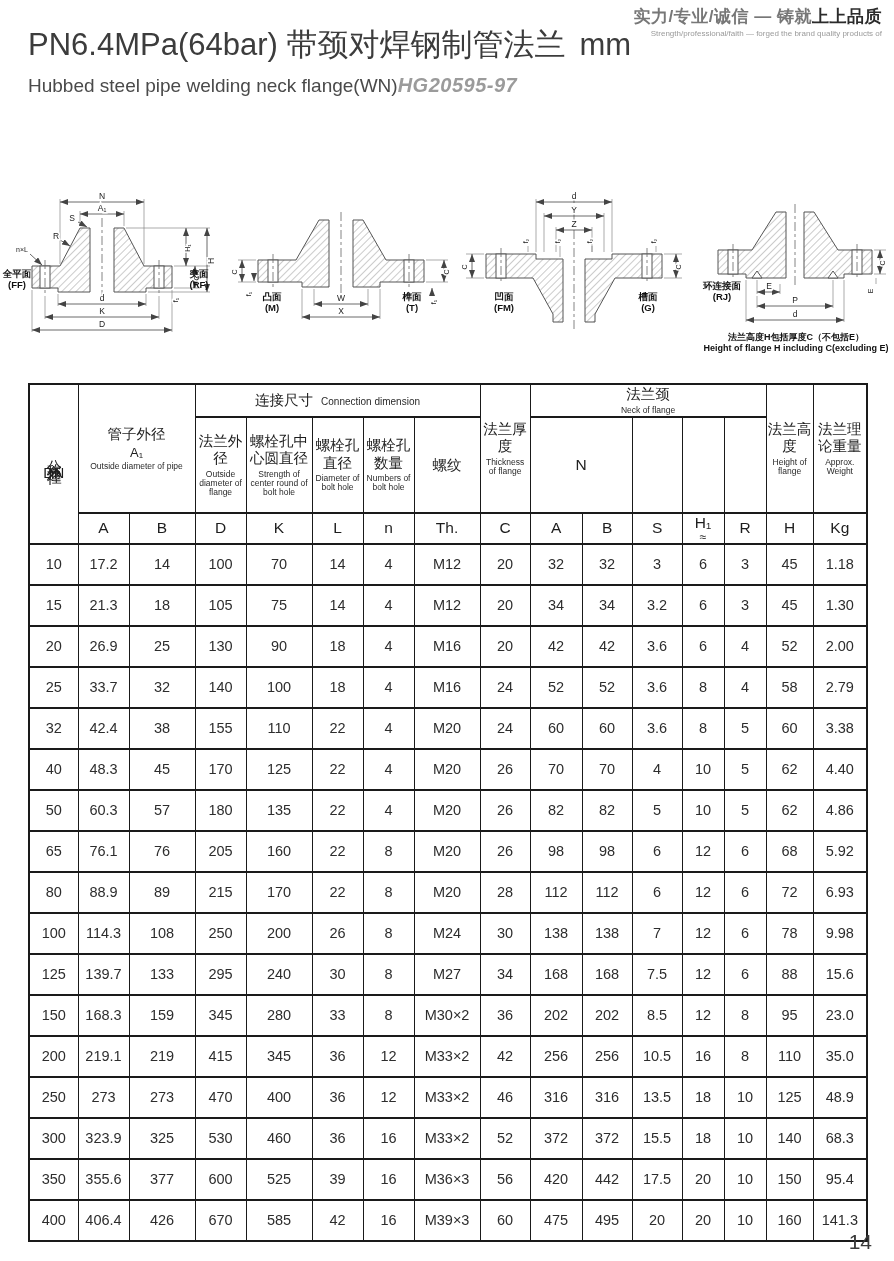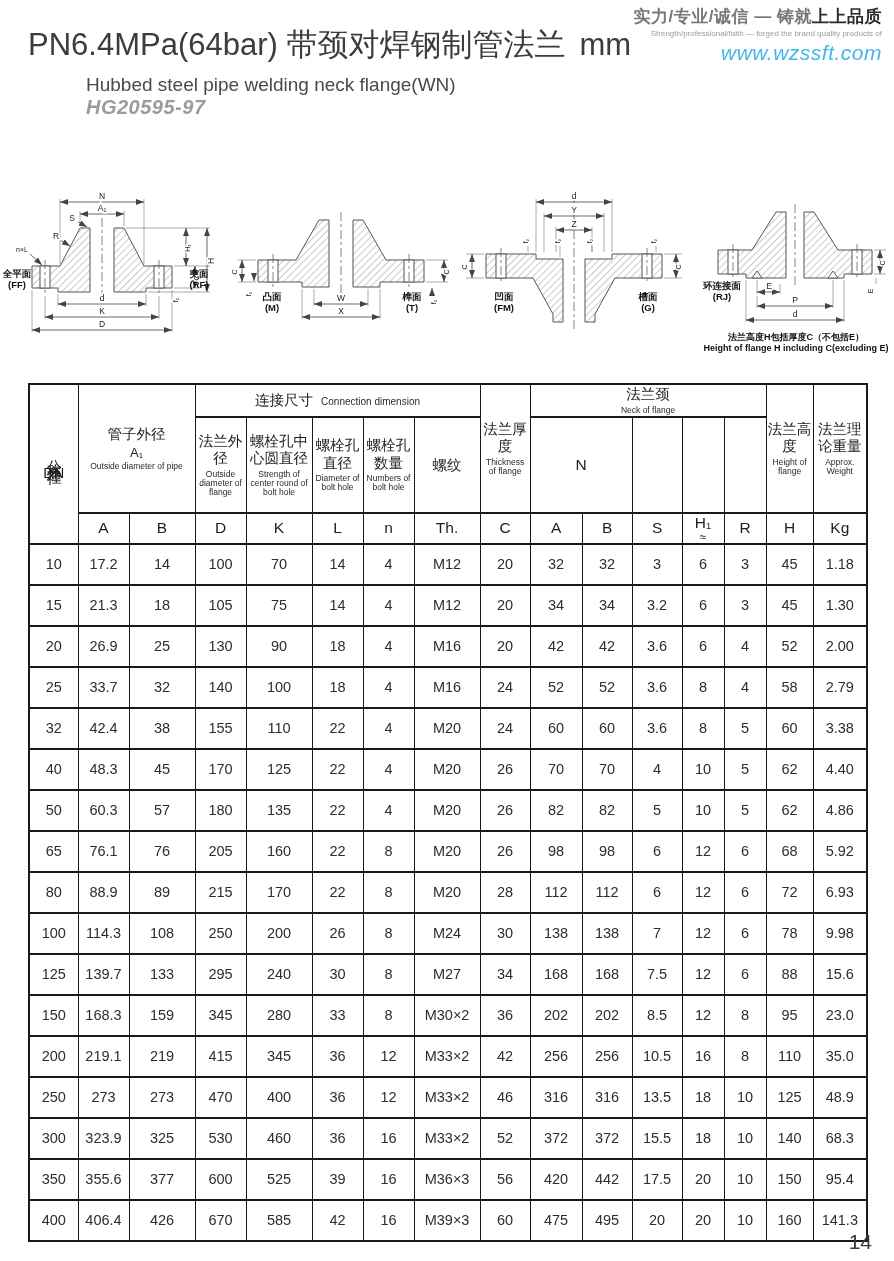--- a/index.html
+++ b/index.html
@@ -11,23 +11,23 @@
   
   .topbar { position:absolute; top:5px; right:12px; text-align:right; }
   .slogan-cn { font-size:17px; color:#777; letter-spacing:.5px;font-weight:bold; }
   .slogan-cn b { color:#2b2b2b; }
   .slogan-en { font-size:8px; color:#9a9a9a; margin-top:1px; }
   .website { font-size:21px; color:#45b6e8; font-style:italic; margin-top:3px; font-weight:500; letter-spacing:.5px; }
   
   .title-block { position:absolute; left:28px; top:24px; width:840px; }
   .main-title { font-size:31px; color:#3c3c3c; font-weight:500; margin:0; white-space:nowrap; }
   .main-title .unit { margin-left:14px; }
-  .sub-row { margin-top:8px; display:flex; align-items:baseline;flex-direction:column; }
+  .sub-row { margin-top:8px; display:flex; align-items:baseline; }
   .sub-en { font-size:19px; color:#4a4a4a; }
-  .standard { font-size:20px; color:#9b9b9b; font-style:italic; font-weight:bold; margin-left:58px; letter-spacing:.5px; }
+  .standard { font-size:20px; color:#9b9b9b; font-style:italic; font-weight:bold; letter-spacing:.5px; }
   
   .drawings { position:absolute; top:188px; left:0; width:894px; height:175px; }
   .drawings svg { position:absolute; top:0; }
   #d1 { left:2px; } #d2 { left:228px; } #d3 { left:458px; } #d4 { left:700px; }
   .dim { font-size:8.5px; fill:#222; text-anchor:middle; paint-order:stroke; stroke:#fff; stroke-width:3px; }
   .dim.small { font-size:7px; }
   .face { font-size:9.5px; font-weight:bold; fill:#111; text-anchor:middle; }
   .outline { stroke:#555; stroke-width:1; }
   .thin { stroke:#888; stroke-width:.7; }
   .dimline { stroke:#444; stroke-width:.8; }
@@ -54,21 +54,20 @@
   .dn-code { font-size:14.5px; color:#1d1d1d; }
   .n-big { font-size:15.5px; }
   .page-number { position:absolute; right:22px; top:1230px; font-size:21px; color:#3a3a3a; }
 </style>
 </head>
 <body>
 
 <div class="topbar">
   <div class="slogan-cn"><span>实力/专业/诚信 — 铸就</span><b>上上品质</b></div>
   <div class="slogan-en">Strength/professional/faith — forged the brand quality products of</div>
-  <div class="website">www.wzssft.com</div>
 </div>
 
 <div class="title-block">
   <h1 class="main-title"><span>PN6.4MPa(64bar) 带颈对焊钢制管法兰</span><span class="unit">mm</span></h1>
   <div class="sub-row">
     <span class="sub-en">Hubbed steel pipe welding neck flange(WN)</span>
     <span class="standard">HG20595-97</span>
   </div>
 </div>
 

